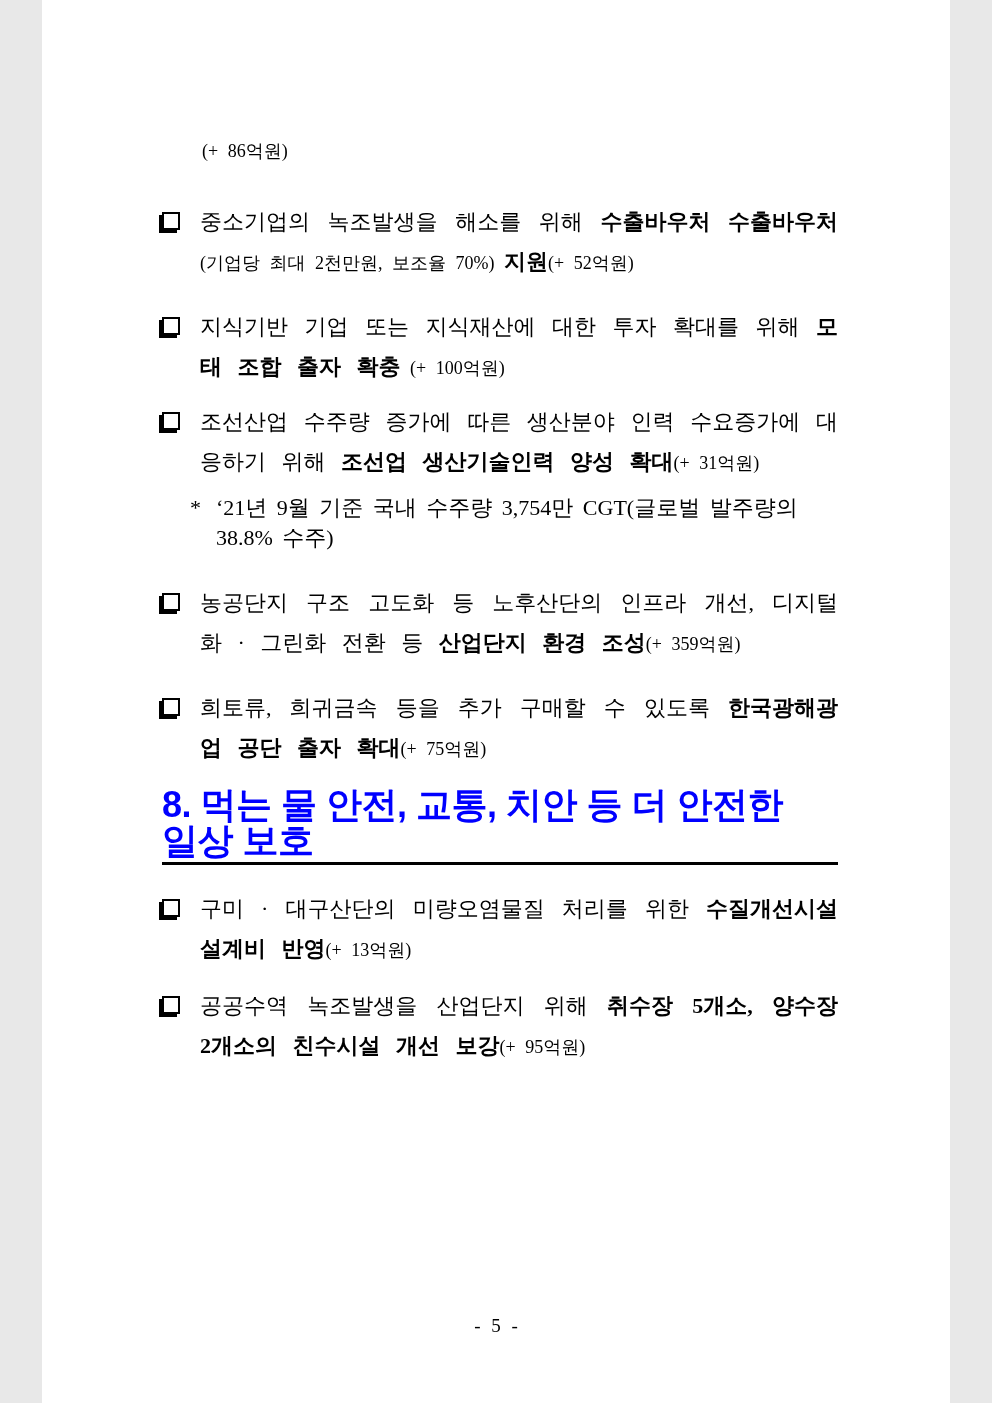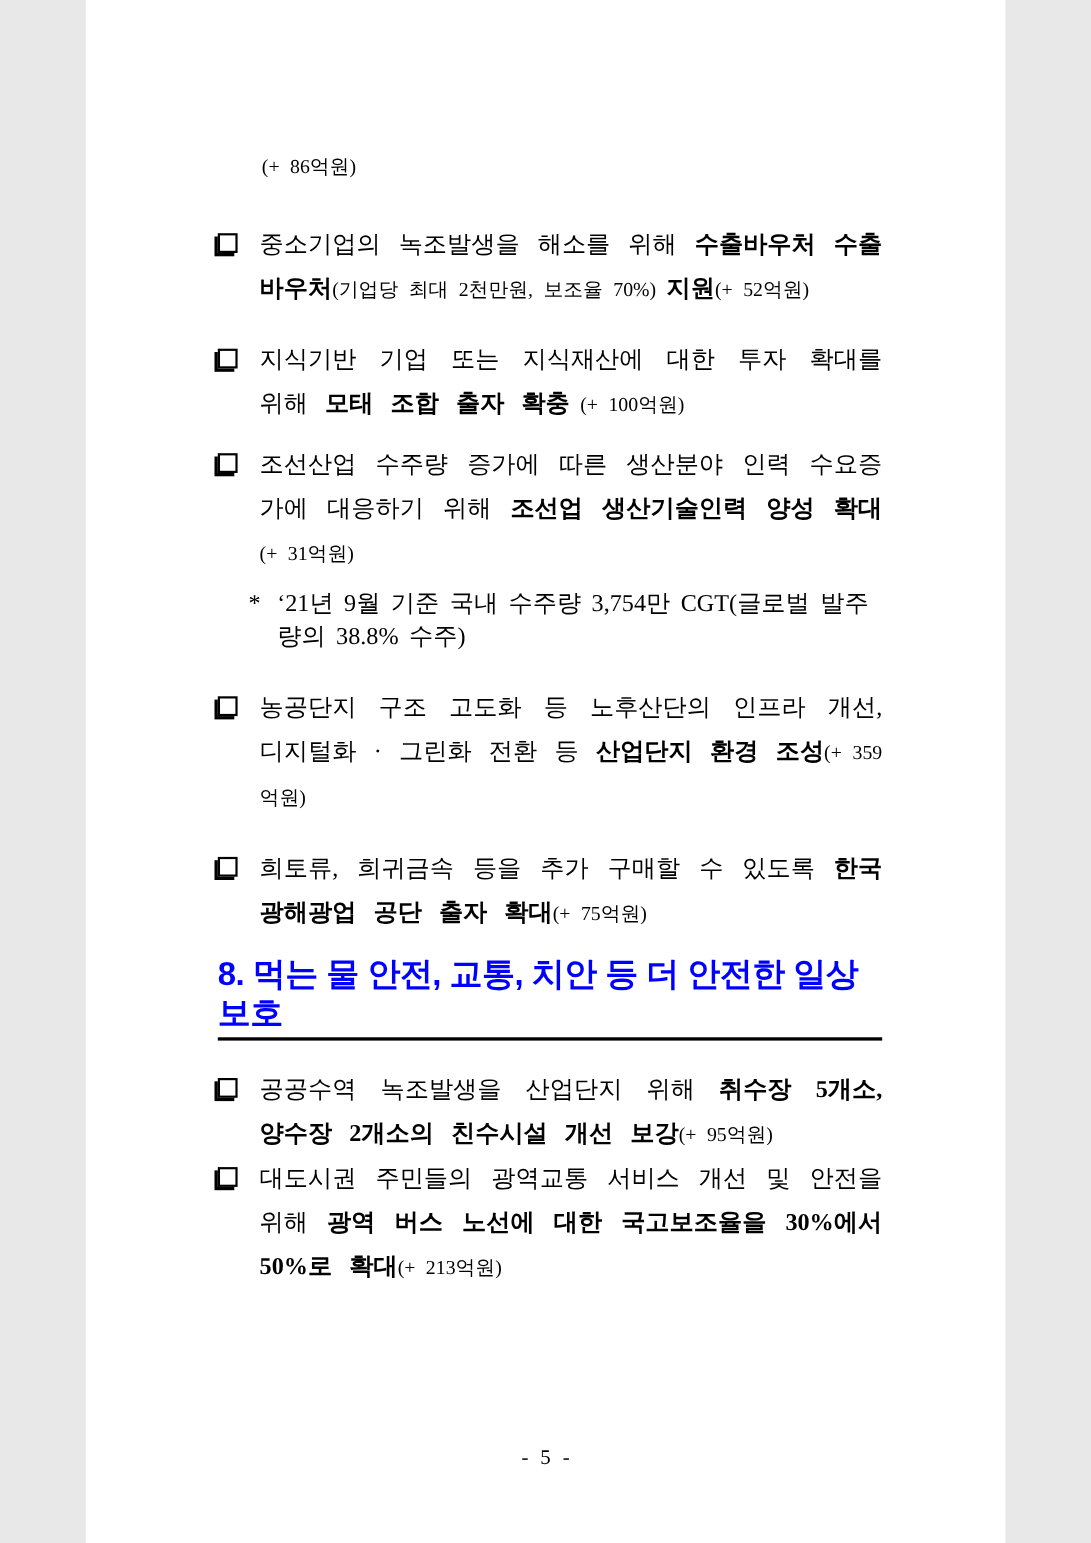--- a/index.html
+++ b/index.html
@@ -1,17 +1,17 @@
 <!DOCTYPE html>
 <html><head>
 <meta charset="utf-8">
 <style>
   html,body{margin:0;padding:0;background:#e8e8e8;}
   .page{
-    width:836px;height:1403px;margin:0 auto;background:#ffffff;
+    width:908px;height:1403px;margin:0 auto;background:#ffffff;
     box-sizing:border-box;position:relative;
     padding:138px 112px 0 120px;
     font-family:"Liberation Serif","DejaVu Serif",serif;
     color:#000;
   }
   .item{
     font-size:22px;line-height:40px;text-align:justify;word-spacing:10px;
     margin:0;padding-left:38px;text-indent:-38px;
   }
   .marker{display:inline-block;width:38px;text-indent:0;}
@@ -28,21 +28,21 @@
   .run.paren{font-size:18px;word-spacing:5px;}
   .cont{font-size:18px;line-height:26px;margin:0 0 38px 40px;word-spacing:5px;}
   .circle-item{margin-left:12px;}
   .footnote{
     font-size:22px;line-height:30px;word-spacing:4px;
     margin:0 0 30px 28px;padding-left:26px;text-indent:-26px;
   }
   .fn-marker{display:inline-block;width:26px;text-indent:0;}
   .heading{
     font-family:"Liberation Sans","DejaVu Sans",sans-serif;
-    font-size:30px;font-weight:bold;color:#0000ff;
+    font-size:36px;font-weight:bold;color:#0000ff;
     margin:0 0 24px 0;line-height:36px;letter-spacing:-0.5px;
   }
   .heading .hd-inner{
     display:inline-block;border-bottom:3px solid #000;padding-bottom:3px;padding-right:14px;
   }
   .mb24{margin-bottom:24px;}
   .mb20{margin-bottom:20px;}
   .mb18{margin-bottom:18px;}
   .mb16{margin-bottom:16px;}
   .mb14{margin-bottom:14px;}
@@ -69,20 +69,20 @@
 
   <p class="footnote"><span class="fn-marker">*</span><span class="run">‘21년 9월 기준 국내 수주량 3,754만 CGT(글로벌 발주량의 38.8% 수주)</span></p>
 
   <p class="item mb24"><span class="marker"><i class="sq-box"></i></span><span class="run">농공단지 구조 고도화 등 노후산단의 인프라 개선, 디지털화 · 그린화 전환 등 </span><span class="run bold">산업단지 환경 조성</span><span class="run paren">(+ 359억원)</span></p>
 
   <p class="item mb18"><span class="marker"><i class="sq-box"></i></span><span class="run">희토류, 희귀금속 등을 추가 구매할 수 있도록 </span><span class="run bold">한국광해광업 공단 출자 확대</span><span class="run paren">(+ 75억원)</span></p>
 
   <h2 class="heading"><span class="hd-inner">8. 먹는 물 안전, 교통, 치안 등 더 안전한 일상 보호</span></h2>
 
 
+  <p class="item mb16"><span class="marker"><i class="sq-box"></i></span><span class="run">구미 · 대구산단의 미량오염물질 처리를 위한 </span><span class="run bold">수질개선시설 설계비 반영</span><span class="run paren">(+ 13억원)</span></p>
 
   <p class="item mb0"><span class="marker"><i class="sq-box"></i></span><span class="run">공공수역 녹조발생을 산업단지 위해 </span><span class="run bold">취수장 5개소, 양수장 2개소의 친수시설 개선 보강</span><span class="run paren">(+ 95억원)</span></p>
 
-  <p class="item mb0"><span class="marker"><i class="sq-box"></i></span><span class="run">대도시권 주민들의 광역교통 서비스 개선 및 안전을 위해 </span><span class="run bold">광역 버스 노선에 대한 국고보조율을 30%에서 50%로 확대</span><span class="run paren">(+ 213억원)</span></p>
 
   <div class="footer">- 5 -</div>
 
 </div>
 
 </body></html>

